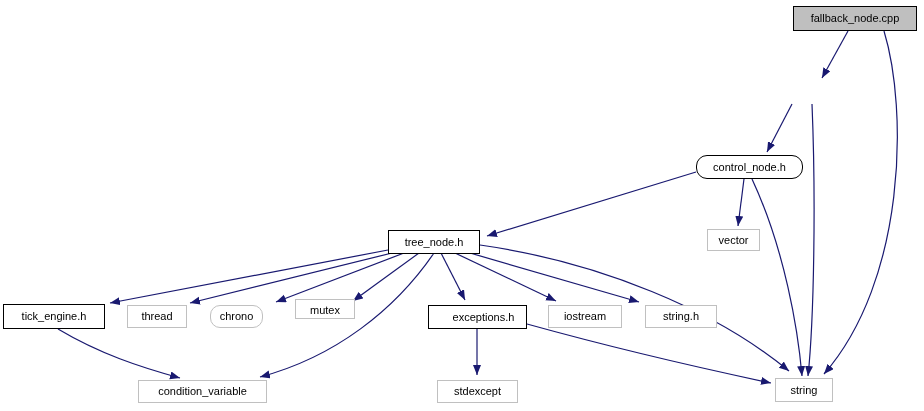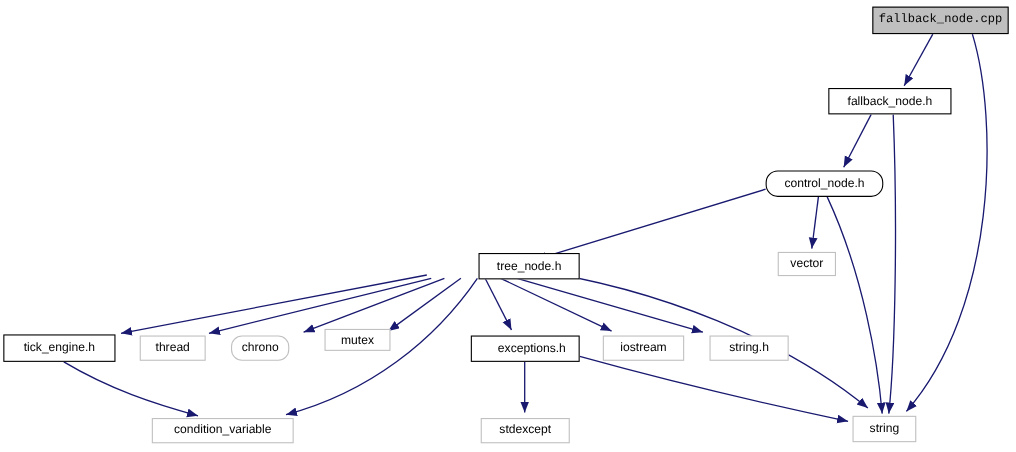--- a/index.html
+++ b/index.html
@@ -52,25 +52,24 @@
       <path d="M441,253 L465,300" class="edge" stroke="#191970" marker-end="url(#arrow)"></path>
       <path d="M455,253 L556,301" class="edge" stroke="#191970" marker-end="url(#arrow)"></path>
       <path d="M470,253 L639,302" class="edge" stroke="#191970" marker-end="url(#arrow)"></path>
       <path d="M480,245 C600,262 715,310 789,371" class="edge" stroke="#191970" marker-end="url(#arrow)"></path>
       <path d="M434,253 C395,310 335,357 260,377" class="edge" stroke="#191970" marker-end="url(#arrow)"></path>
       <path d="M58,329 C100,354 140,367 180,378" class="edge" stroke="#191970" marker-end="url(#arrow)"></path>
       <path d="M477,329 L477,375" class="edge" stroke="#191970" marker-end="url(#arrow)"></path>
       <path d="M527,324 C610,347 700,368 771,383" class="edge" stroke="#191970" marker-end="url(#arrow)"></path>
     </svg>
 
-  <div class="node k-main" style="left: 793px; top: 6px; width: 124px; height: 25px; line-height: 23px; font-family: Liberation Mono, monospace;">fallback_node.cpp</div>
-  <div class="node k-doc" style="left: 753px; top: 80px; width: 112px; height: 24px; line-height: 22px;">fallback_node.h</div>
+  <div class="node k-main" style="left: 793px; top: 6px; width: 124px; height: 25px; line-height: 23px;">fallback_node.cpp</div>
   <div class="node k-doc" style="left: 696px; top: 155px; width: 107px; height: 24px; line-height: 22px; border-radius: 11px;">control_node.h</div>
   <div class="node k-ext" style="left: 707px; top: 229px; width: 53px; height: 22px; line-height: 20px;">vector</div>
-  <div class="node k-doc" style="left: 388px; top: 230px; width: 92px; height: 24px; line-height: 22px; margin-left: 47px;">tree_node.h</div>
+  <div class="node k-doc" style="left: 388px; top: 230px; width: 92px; height: 24px; line-height: 22px;">tree_node.h</div>
   <div class="node k-doc" style="left: 3px; top: 304px; width: 102px; height: 25px; line-height: 23px;">tick_engine.h</div>
   <div class="node k-ext" style="left: 127px; top: 305px; width: 60px; height: 23px; line-height: 21px;">thread</div>
   <div class="node k-ext" style="left: 210px; top: 305px; width: 53px; height: 23px; line-height: 21px; border-radius: 10px;">chrono</div>
   <div class="node k-ext" style="left: 295px; top: 299px; width: 60px; height: 20px; line-height: 21px;">mutex</div>
   <div class="node k-doc" style="left: 428px; top: 305px; width: 99px; height: 24px; line-height: 22px; padding-left: 12px;">exceptions.h</div>
   <div class="node k-ext" style="left: 548px; top: 305px; width: 74px; height: 23px; line-height: 21px;">iostream</div>
   <div class="node k-ext" style="left: 645px; top: 305px; width: 72px; height: 23px; line-height: 21px;">string.h</div>
   <div class="node k-ext" style="left: 138px; top: 380px; width: 129px; height: 23px; line-height: 21px;">condition_variable</div>
   <div class="node k-ext" style="left: 437px; top: 380px; width: 81px; height: 23px; line-height: 21px;">stdexcept</div>
   <div class="node k-ext" style="left: 775px; top: 378px; width: 58px; height: 24px; line-height: 22px;">string</div>

